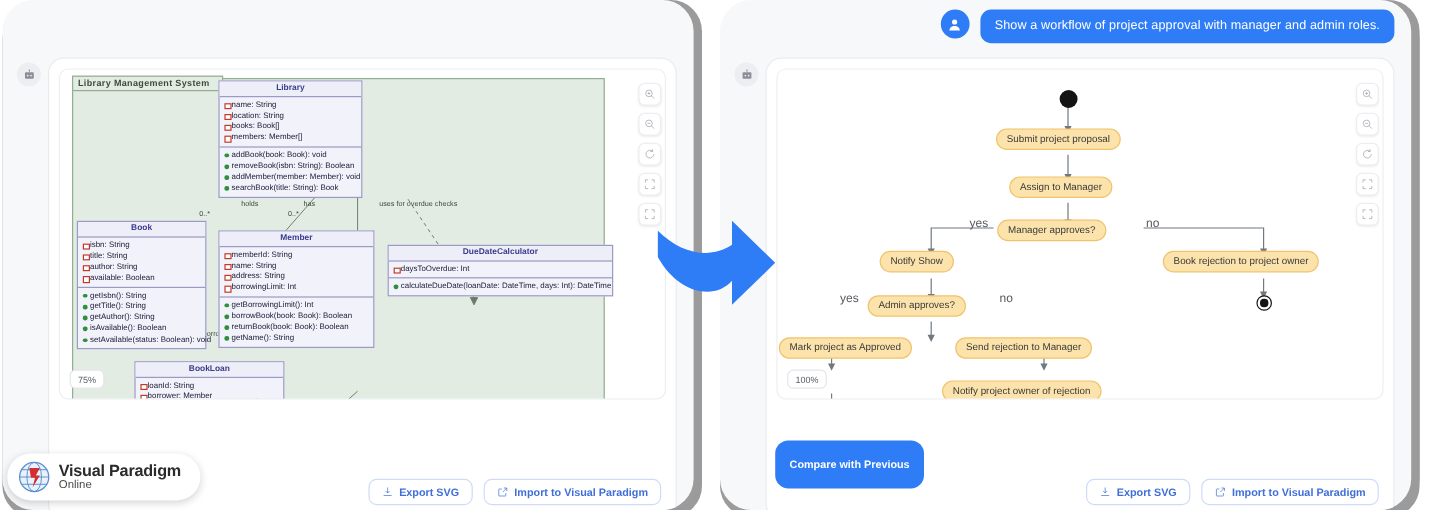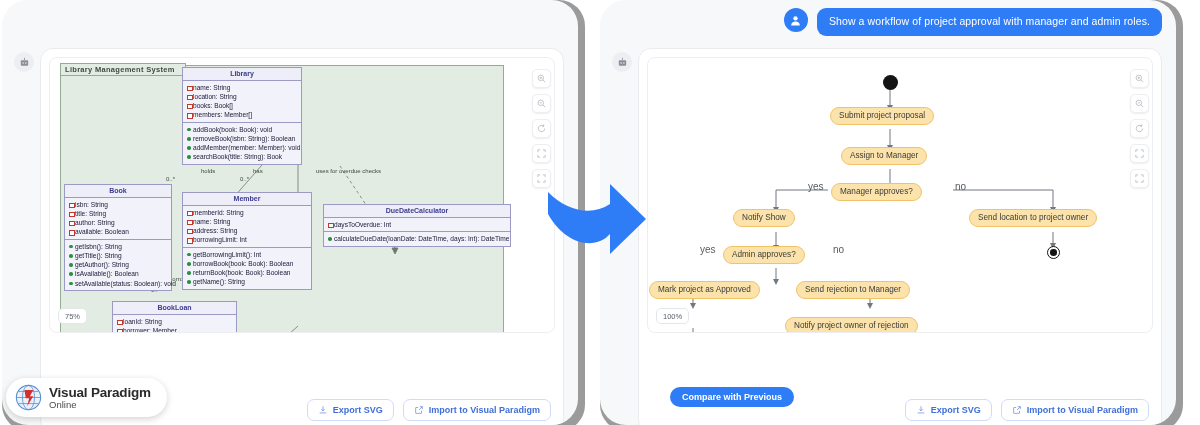--- a/index.html
+++ b/index.html
@@ -163,23 +163,22 @@
     padding: 5px 10px;
     white-space: nowrap;
   }
   .btn svg { width: 10px; height: 10px; stroke: #3f6fd8; fill: none; stroke-width: 1.4; }
 
   .compare-btn {
     position: absolute; left: 46px; bottom: 18px;
     background: #2f7df6; color: #ffffff;
     border-radius: 11px;
     font-size: 9px; font-weight: bold;
-    padding: 5px 12px;
+    padding: 15px 12px;
     white-space: nowrap;
-    margin-left: 24px;
   }
 
   
   .act {
     position: absolute;
     background: #fce3ab;
     border: 1px solid #f0c36b;
     border-radius: 9px;
     font-size: 8.2px;
     color: #3a3a3a;
@@ -455,21 +454,21 @@
           </g>
         </svg>
 
         <div class="node-start" style="left:235px; top:17px;"></div>
 
         <div class="act" style="left:182px; top:49px;">Submit project proposal</div>
         <div class="act" style="left:193px; top:89px;">Assign to Manager</div>
         <div class="act diamond" style="left:183px; top:125px;">Manager approves?</div>
 
         <div class="act" style="left:85px; top:151px;">Notify Show</div>
-        <div class="act" style="left:321px; top:151px;">Send location to project owner</div>
+        <div class="act" style="left:321px; top:151px;">Book rejection to project owner</div>
 
         <div class="act diamond" style="left:75px; top:188px;">Admin approves?</div>
         <div class="act" style="left:1px; top:223px;">Mark project as Approved</div>
         <div class="act" style="left:137px; top:259px;">Notify project owner of rejection</div>
         <div class="act" style="left:148px; top:223px;">Send rejection to Manager</div>
 
         <div class="node-end" style="left:399px; top:188px;"></div>
 
         <div class="flow-lbl" style="left:160px; top:123px;">yes</div>
         <div class="flow-lbl" style="left:307px; top:123px;">no</div>

